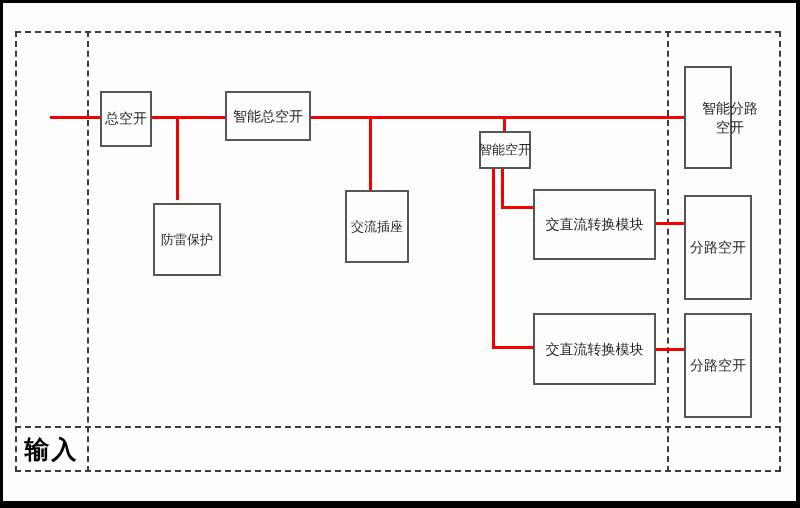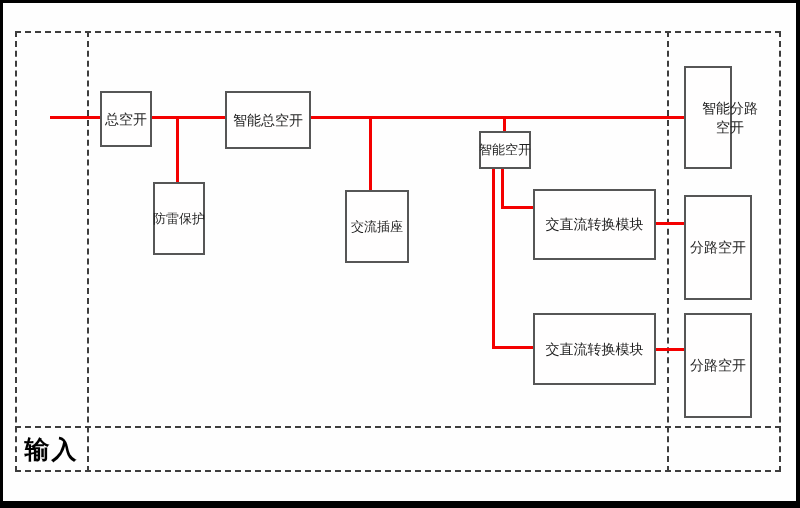--- a/index.html
+++ b/index.html
@@ -96,29 +96,29 @@
   <div class="wire" style="left:176px; top:116px; width:3px; height:84px;"></div>
   <div class="wire" style="left:369px; top:116px; width:3px; height:76px;"></div>
   <div class="wire" style="left:503px; top:116px; width:3px; height:17px;"></div>
   <div class="wire" style="left:501px; top:167px; width:3px; height:42px;"></div>
   <div class="wire" style="left:501px; top:206px; width:33px; height:3px;"></div>
   <div class="wire" style="left:492px; top:167px; width:3px; height:182px;"></div>
   <div class="wire" style="left:492px; top:346px; width:42px; height:3px;"></div>
   <div class="wire" style="left:655px; top:222px; width:30px; height:3px;"></div>
   <div class="wire" style="left:655px; top:348px; width:30px; height:3px;"></div>
 
-  <div class="node fs14" style="left:100px; top:91px;  width:52px;  height:56px;">
+  <div class="node fs14" style="left:100px; top:91px;  width:52px;  height:56px;font-family:Liberation Mono, monospace;">
     <span class="lbl">总空开</span>
   </div>
 
-  <div class="node fs14" style="left:225px; top:91px;  width:86px;  height:58px;">
+  <div class="node fs14" style="left:225px; top:91px;  width:86px;  height:50px;">
     <span class="lbl">智能总空开</span>
   </div>
 
-  <div class="node fs13" style="left:153px; top:182px; width:52px;  height:73px;">
+  <div class="node fs13" style="left:153px; top:203px; width:68px;  height:73px;">
     <span class="lbl">防雷保护</span>
   </div>
 
   <div class="node fs13" style="left:345px; top:190px; width:64px;  height:73px;text-align:right;">
     <span class="lbl">交流插座</span>
   </div>
 
   <div class="node fs13" style="left:479px; top:131px; width:52px;  height:38px;">
     <span class="lbl">智能空开</span>
   </div>

